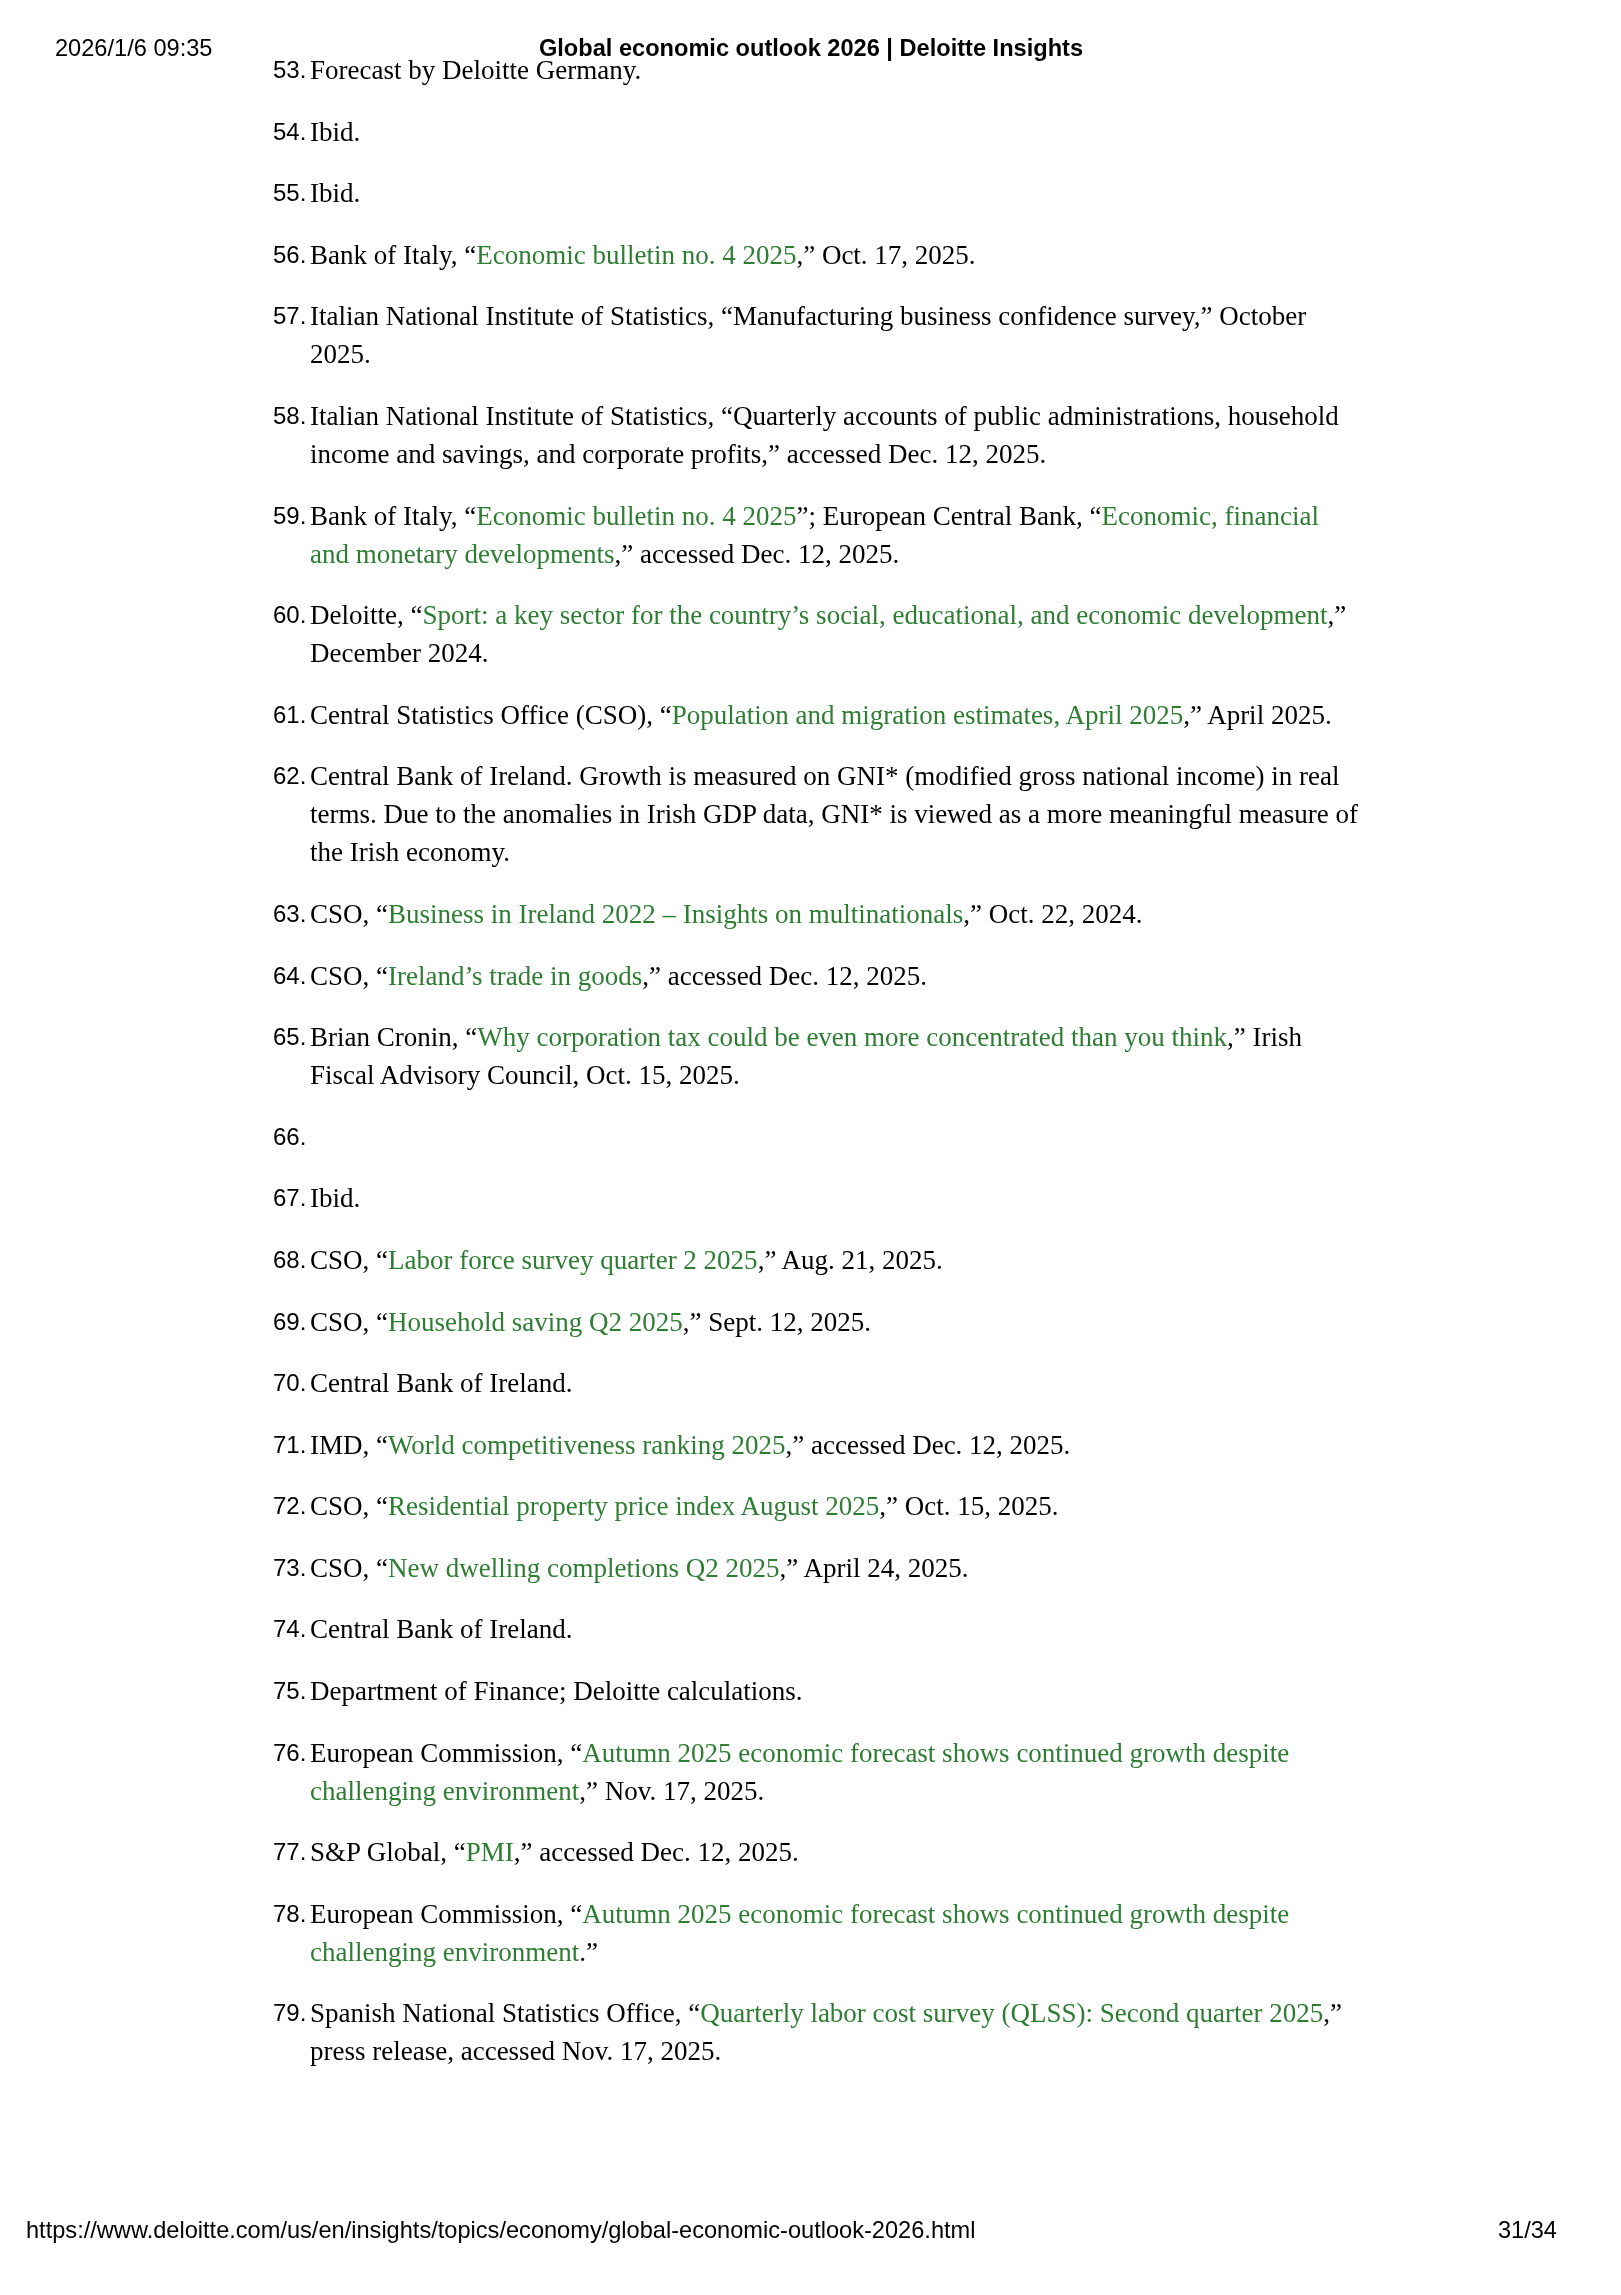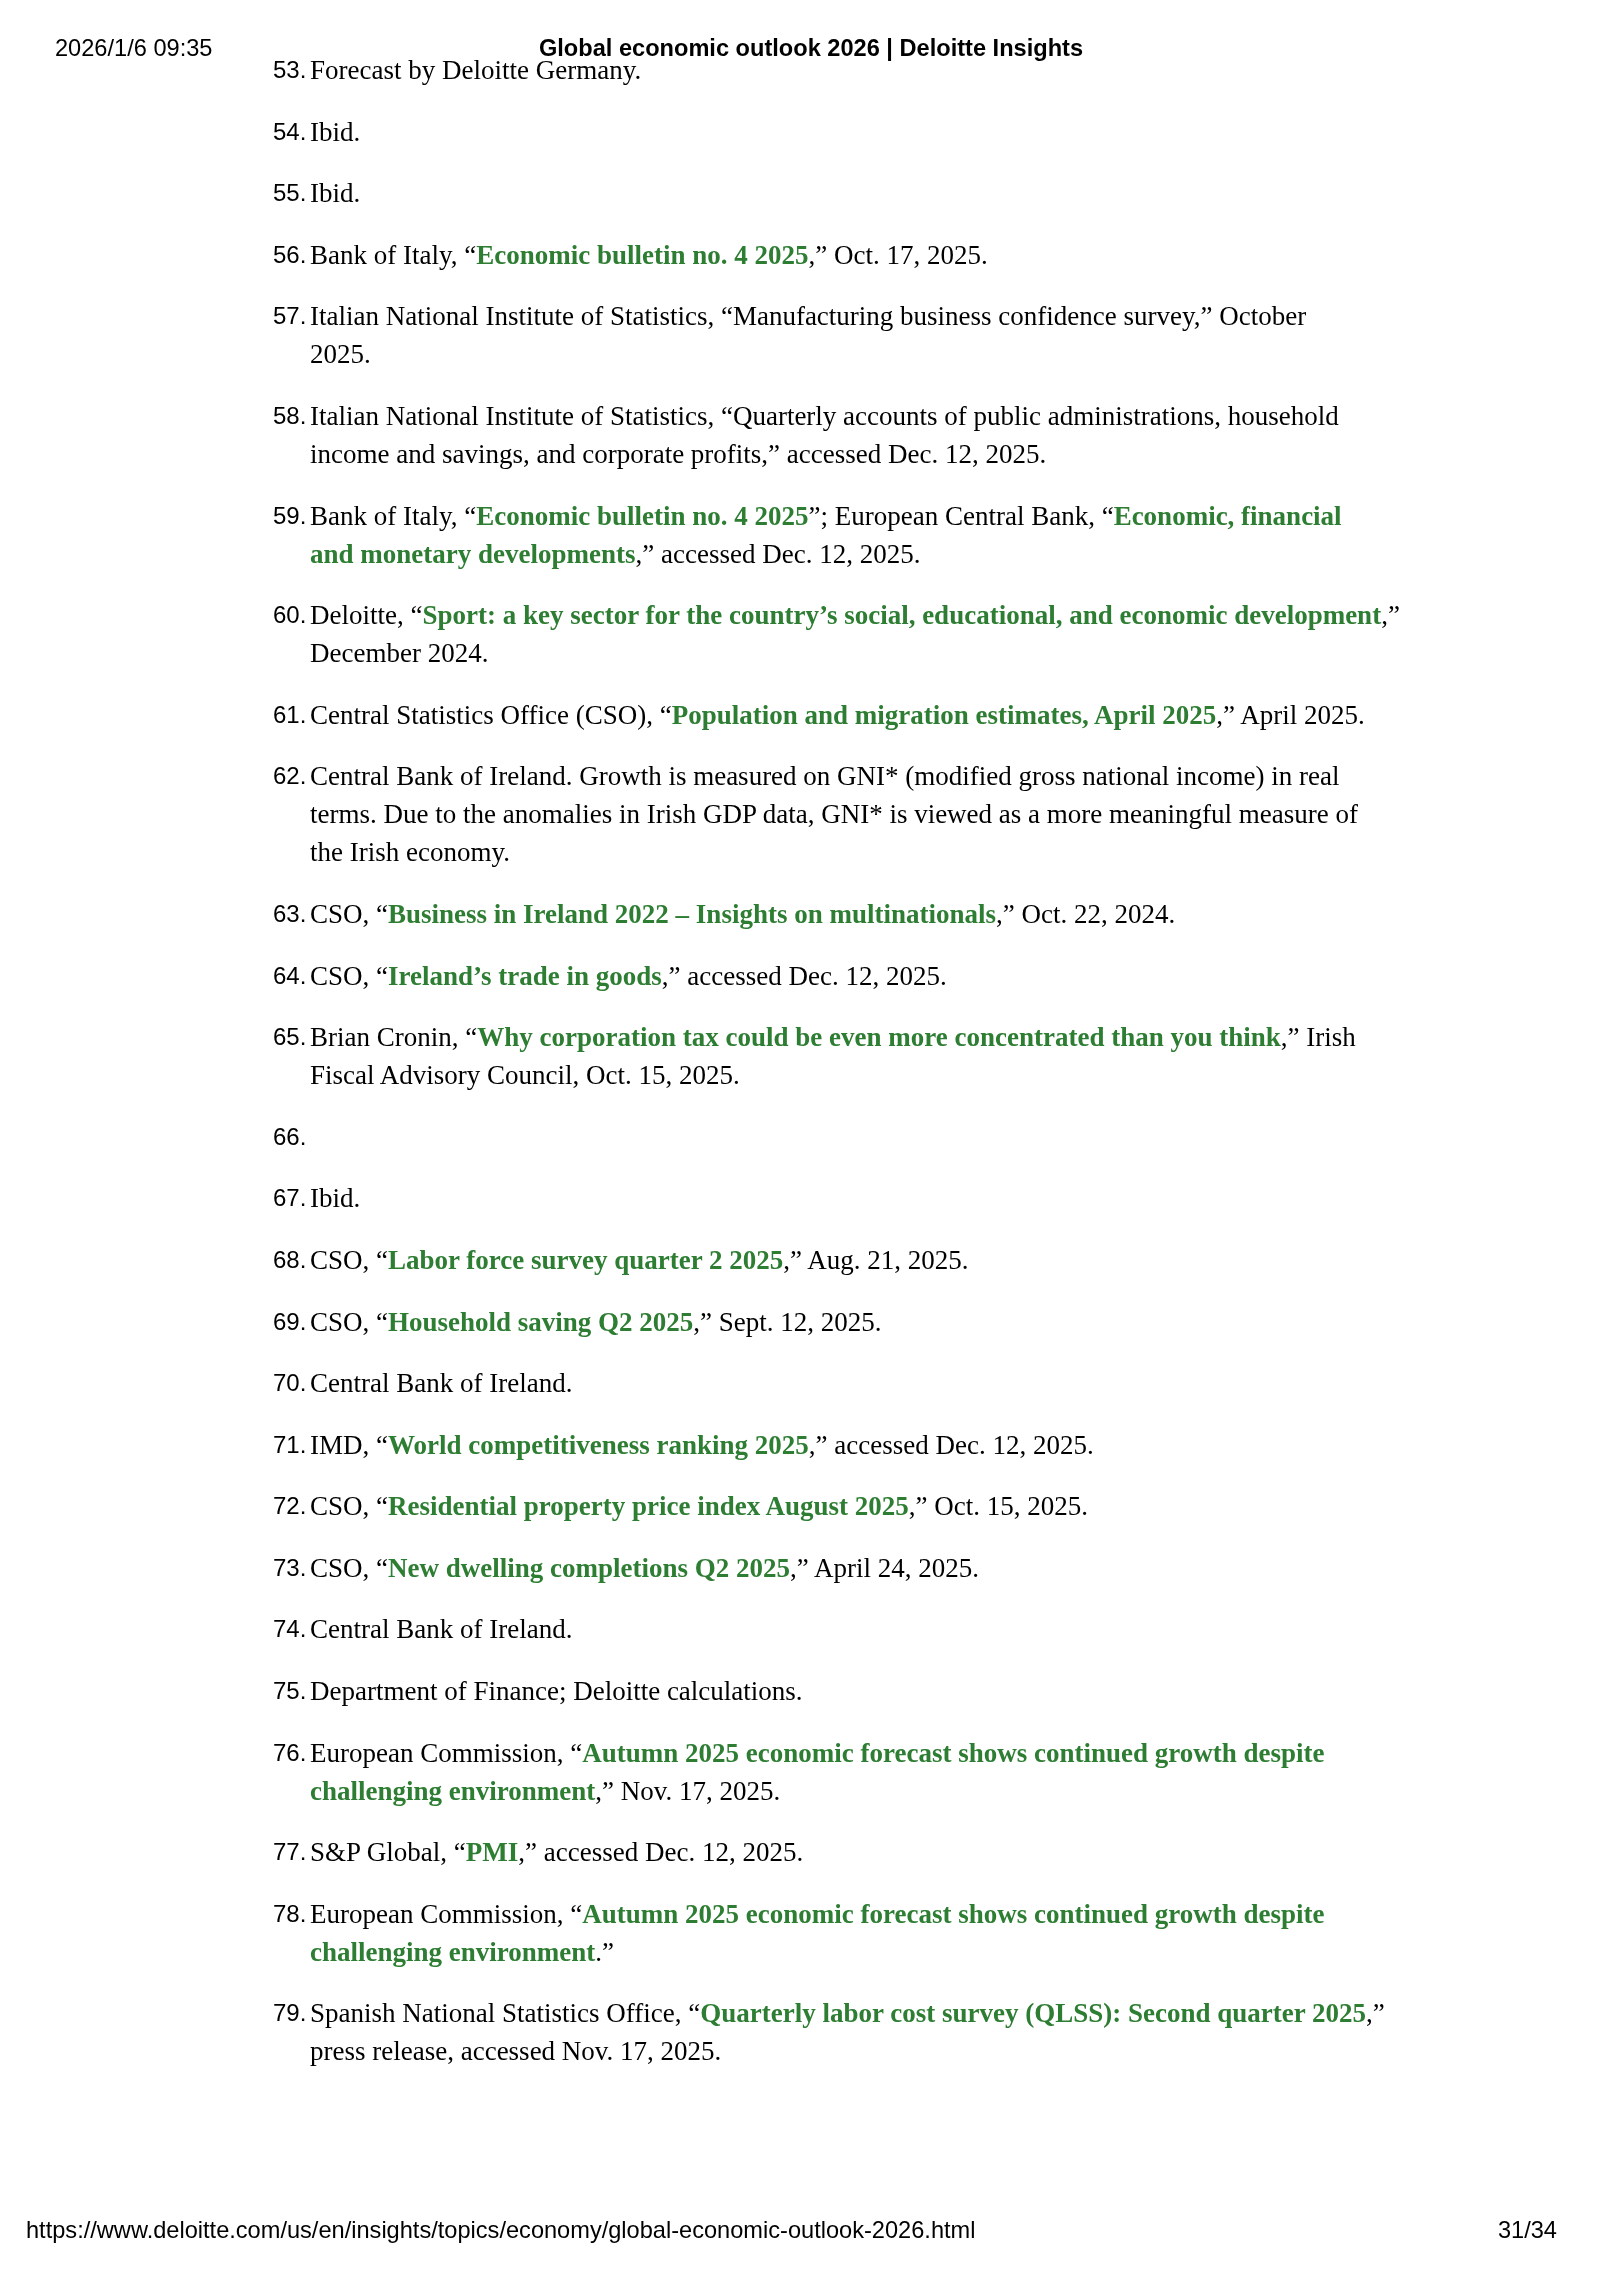--- a/index.html
+++ b/index.html
@@ -34,21 +34,21 @@
   .item { display: flex; margin-bottom: 23.6px; }
   .num {
     flex: 0 0 auto;
     width: 37px;
     font-family: "Liberation Sans", sans-serif;
     font-size: 24px;
     line-height: 38px;
   }
   .txt { font-size: 27px; line-height: 38px; }
   .line { white-space: nowrap; }
-  .lnk { color: var(--link-green, #2d7d32); font-weight: bold; }
+  .lnk { color: var(--link-green, #2d7d32); font-weight: normal; }
   .ftr {
     position: absolute;
     top: 2216px;
     left: 26px;
     right: 65px;
     font-family: "Liberation Sans", sans-serif;
     font-size: 23.6px;
     line-height: 29px;
     white-space: nowrap;
   }

